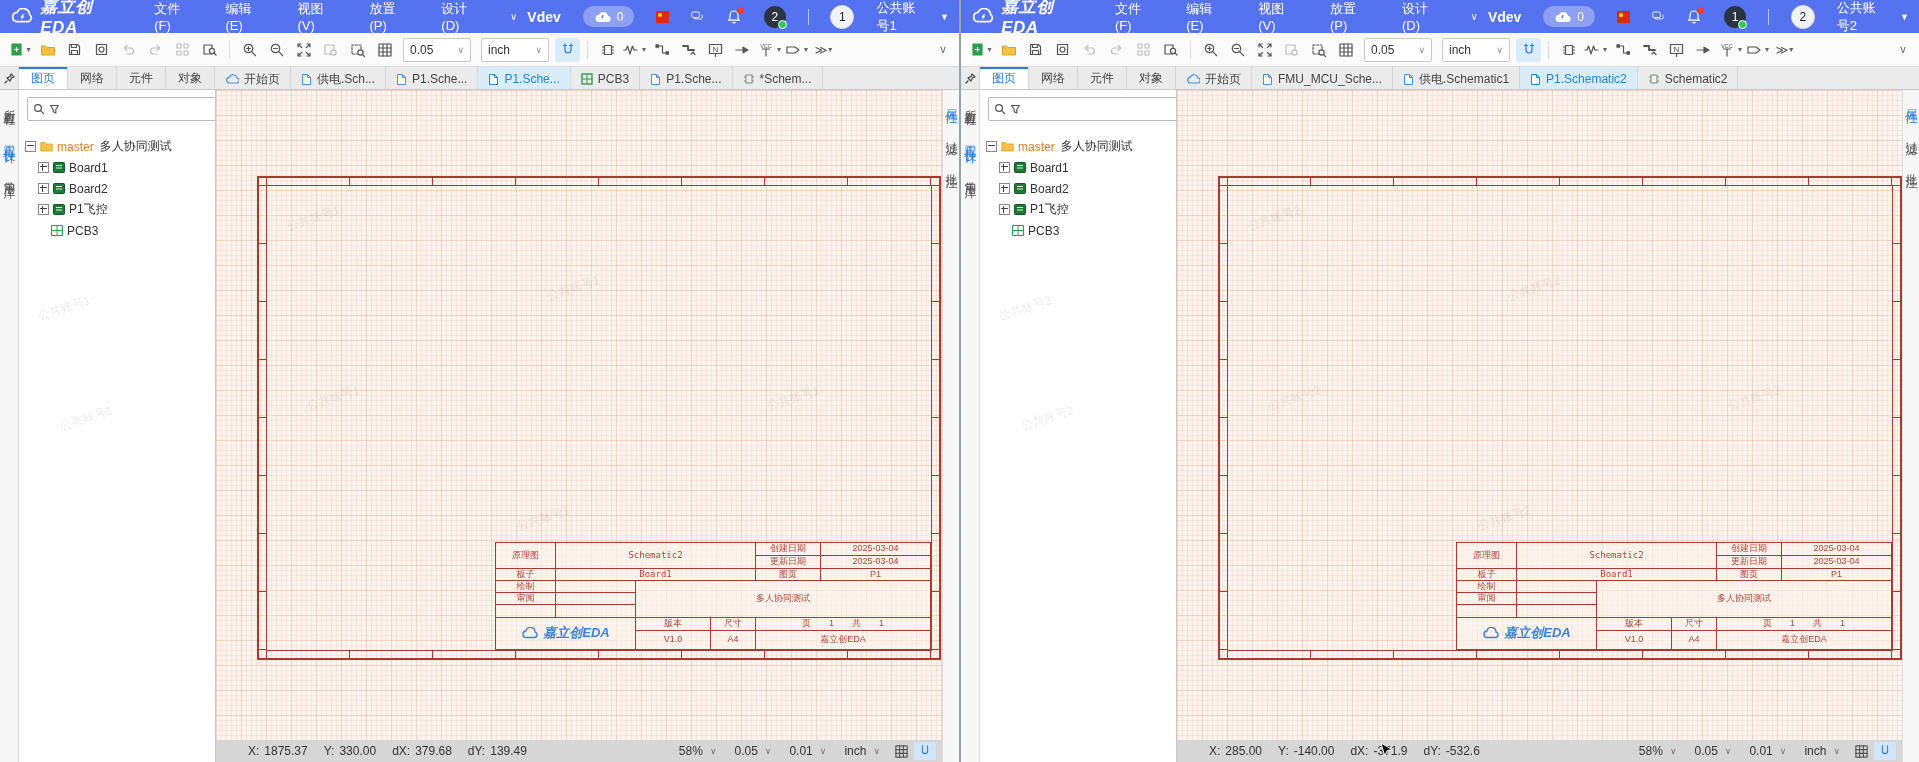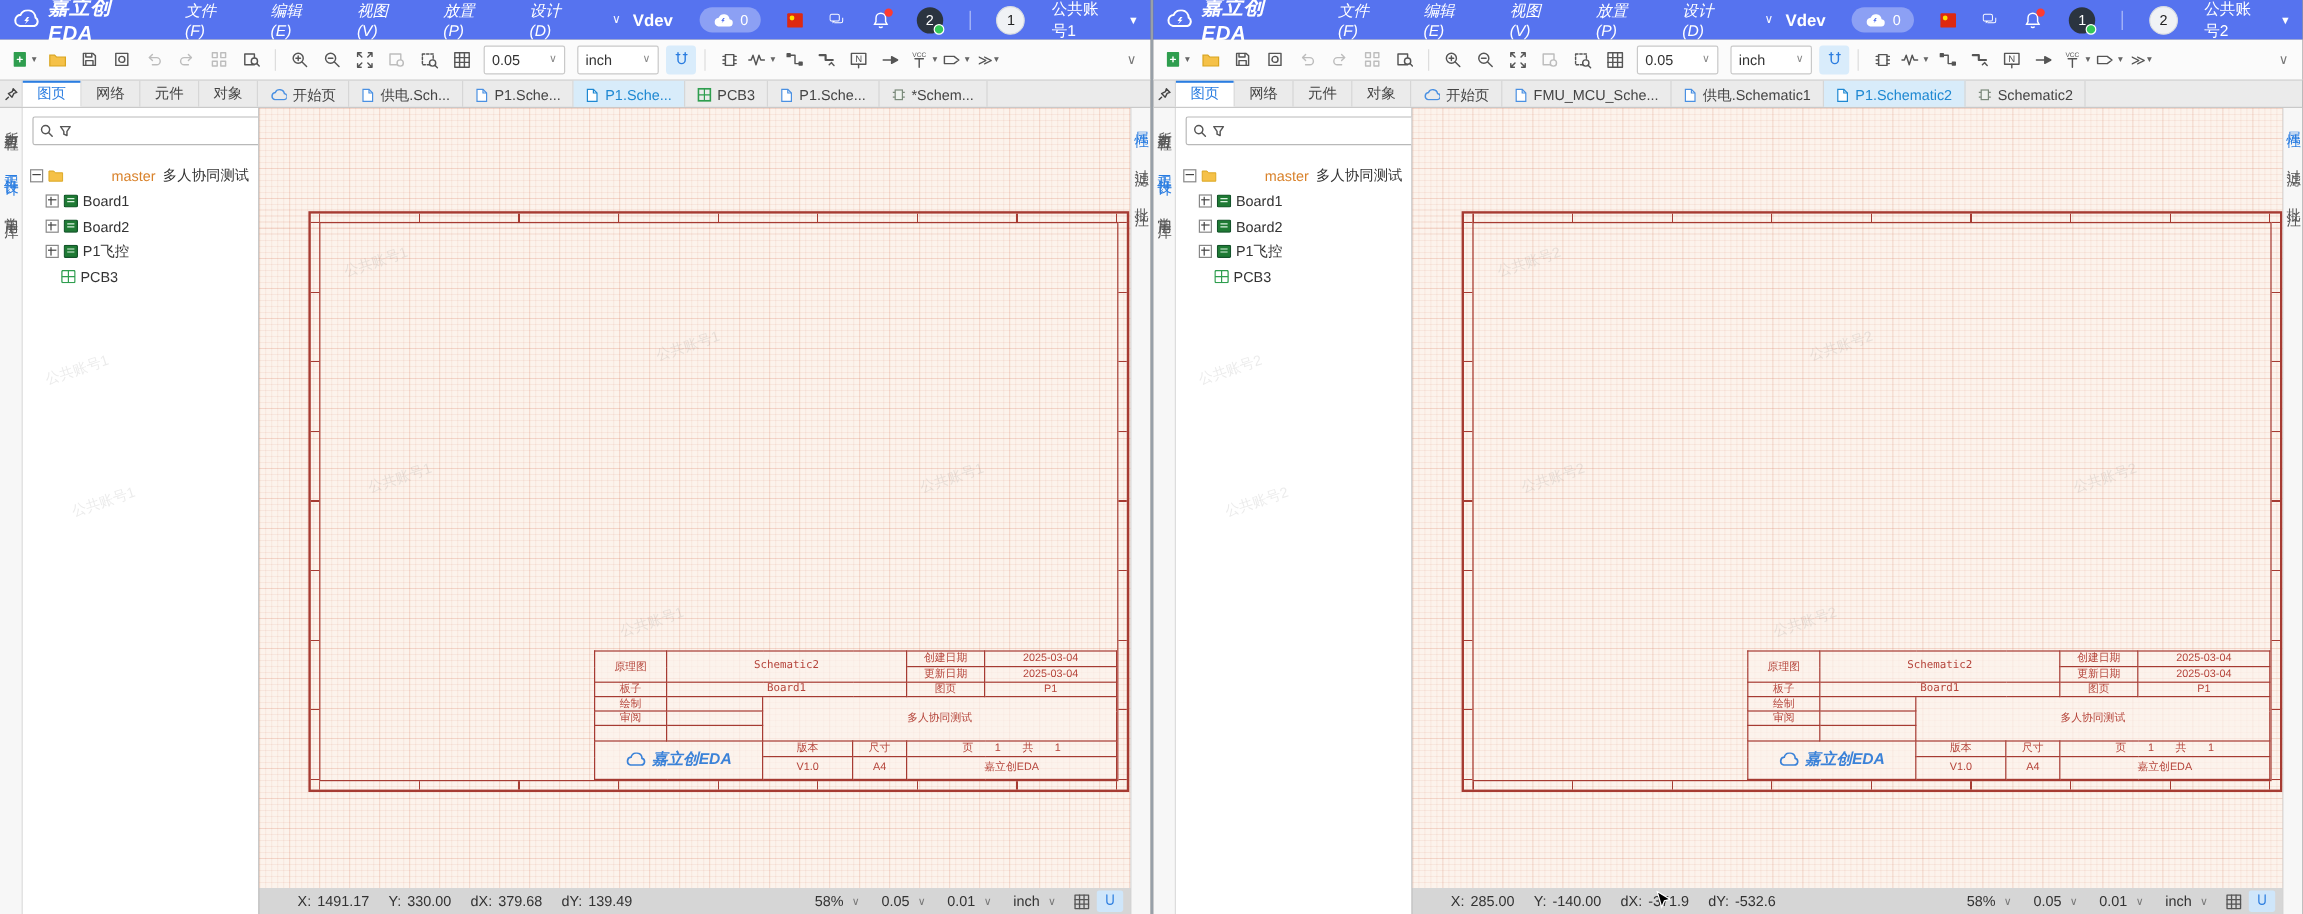--- a/index.html
+++ b/index.html
@@ -1,27 +1,27 @@
 <!DOCTYPE html>
 <html><head>
 <meta charset="utf-8">
 <style>
   html,body{margin:0;padding:0;background:#555;}
   .screen{width:1919px;height:762px;display:flex;background:#fff;
     font-family:"Liberation Sans","DejaVu Sans",sans-serif;overflow:hidden;}
   .win{position:relative;width:959px;height:762px;display:flex;flex-direction:column;
-    overflow:hidden;flex:0 0 auto;background:#737373;}
+    overflow:hidden;flex:0 0 auto;background:#14532d;}
   .win.right{border-left:2px solid #98a0a8;width:958px;}
 
   
   .titlebar{height:33px;flex:0 0 33px;background:#5673ef;display:flex;align-items:center;
     color:#fff;padding:0 10px;}
   .logo{display:flex;align-items:center;gap:6px;margin-right:16px;}
   .logo-text{font-size:17px;font-weight:bold;font-style:italic;letter-spacing:.5px;}
-  .menu{font-size:13px;padding:0 14px;font-style:italic;}
+  .menu{font-size:13px;padding:0 14px;}
   .menu-caret{font-size:10px;opacity:.95;padding:0 10px;}
   .tb-right{margin-left:auto;display:flex;align-items:center;gap:22px;}
   .env{font-size:14px;font-weight:bold;}
   .pill{background:rgba(255,255,255,.32);border-radius:11px;height:21px;display:flex;
     align-items:center;gap:6px;padding:0 11px;font-size:12px;}
   .flag{width:18px;height:12px;background:#de2910;position:relative;border-radius:1px;}
   .flag::after{content:"";position:absolute;left:2px;top:2px;width:4px;height:4px;
     background:#ffde00;border-radius:50%;}
   .bellwrap{position:relative;display:flex;}
   .reddot{position:absolute;right:-2px;top:-2px;width:7px;height:7px;border-radius:50%;
@@ -81,21 +81,21 @@
     align-items:center;gap:4px;padding:0 5px;background:#fff;}
   .searchbox input{border:none;outline:none;flex:1;min-width:0;font-size:12px;
     font-family:inherit;background:transparent;}
   .tree{padding:10px 4px 0 6px;font-size:12px;color:#333;}
   .trow{display:flex;align-items:center;gap:4px;height:21px;}
   .trow.child{padding-left:13px;}
   .expander{width:9px;height:9px;border:1px solid #888;background:#fff;position:relative;flex:0 0 9px;}
   .expander::before{content:"";position:absolute;left:1px;right:1px;top:3px;height:1px;background:#444;}
   .expander.plus::after{content:"";position:absolute;top:1px;bottom:1px;left:3px;width:1px;background:#444;}
   .spacer9{width:9px;flex:0 0 9px;}
-  .master-label{color:#d9822b;margin-right:2px;margin-left:36px;}
+  .master-label{color:#d9822b;margin-right:2px;}
 
   .center{flex:1;display:flex;flex-direction:column;min-width:0;position:relative;}
   .canvas{flex:1;position:relative;overflow:hidden;background-color:#fcf3ec;background-image:
     linear-gradient(rgba(214,122,92,.10) 1px,transparent 1px),
     linear-gradient(90deg,rgba(214,122,92,.10) 1px,transparent 1px),
     linear-gradient(rgba(214,122,92,.17) 1px,transparent 1px),
     linear-gradient(90deg,rgba(214,122,92,.17) 1px,transparent 1px);
     background-size:5px 5px,5px 5px,25px 25px,25px 25px;}
   .sheet{position:absolute;left:41px;top:86px;width:680px;height:480px;border:2px solid #a63b32;}
   .sheet-inner{position:absolute;left:7px;top:7px;right:7px;bottom:7px;border:1px solid #a63b32;}
@@ -543,21 +543,21 @@
                   <td colspan="2">嘉立创EDA</td>
                 </tr>
               </tbody>
                 </table>
             </div>
           </div>
         </div>
         <div class="statusbar">
           <span class="sb-pair">
               <span>X:</span>
-              <span>1491.17</span>
+              <span>1875.37</span>
             </span>
           <span class="sb-pair">
               <span>Y:</span>
               <span>330.00</span>
             </span>
           <span class="sb-pair">
               <span>dX:</span>
               <span>379.68</span>
             </span>
           <span class="sb-pair">

